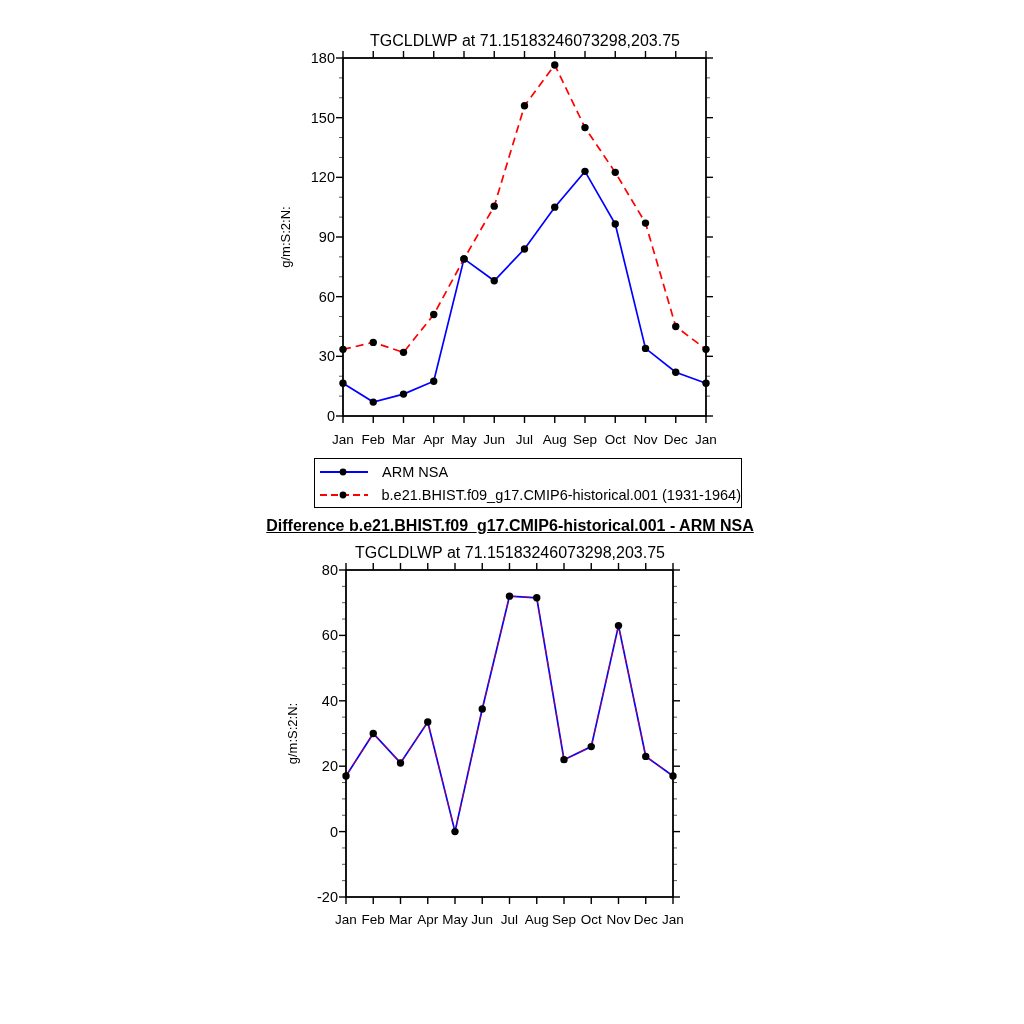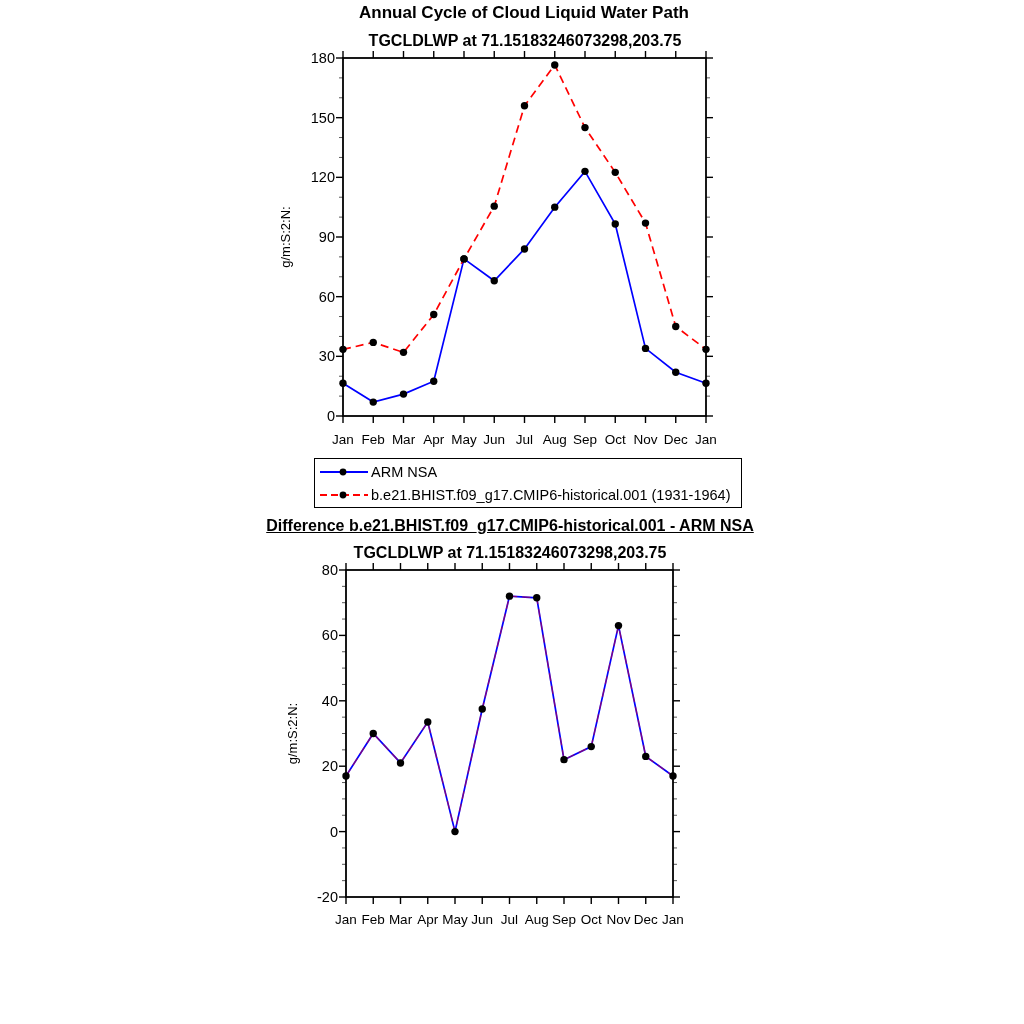--- a/index.html
+++ b/index.html
@@ -1,26 +1,26 @@
 <!DOCTYPE html>
 <html><head>
 <meta charset="utf-8">
 <style>
   html,body{margin:0;padding:0;background:#fff;}
   #page{position:relative;width:1024px;height:1024px;background:#fff;overflow:hidden;
         font-family:"Liberation Sans",sans-serif;color:#000;}
   .chart-title{position:absolute;transform:translateX(-50%);white-space:nowrap;font-weight:bold;}
-  .chart-subtitle{position:absolute;transform:translateX(-50%);white-space:nowrap;font-weight:bold;text-align:right;}
+  .chart-subtitle{position:absolute;transform:translateX(-50%);white-space:nowrap;font-weight:normal;text-align:right;}
   #charts-svg{position:absolute;left:0;top:0;}
   svg text{font-family:"Liberation Sans",sans-serif;fill:#000;}
   .legend-box{position:absolute;left:314px;top:458px;width:428px;height:50px;
               border:1.5px solid #000;box-sizing:border-box;background:#fff;
               display:flex;flex-direction:column;justify-content:center;padding-left:4px;}
   .legend-row{display:flex;align-items:center;height:23px;}
-  .legend-label{font-size:14.5px;margin-left:2px;white-space:nowrap;}
+  .legend-label{font-size:14.5px;margin-left:13px;white-space:nowrap;}
 </style>
 </head>
 <body>
 
 <div id="page">
   <svg id="charts-svg" width="1024" height="1024">
       <g>
         <line x1="336" y1="416" x2="343" y2="416" stroke="#000000" stroke-width="1.4" opacity="1"></line>
         <line x1="706" y1="416" x2="713" y2="416" stroke="#000000" stroke-width="1.4" opacity="1"></line>
         <text x="335" y="421" text-anchor="end" font-size="14.5px">0</text>
@@ -237,21 +237,20 @@
         <circle cx="509.5" cy="596.16" r="3.7" fill="#000000"></circle>
         <circle cx="536.75" cy="597.7950000000001" r="3.7" fill="#000000"></circle>
         <circle cx="564" cy="759.66" r="3.7" fill="#000000"></circle>
         <circle cx="591.25" cy="746.5799999999999" r="3.7" fill="#000000"></circle>
         <circle cx="618.5" cy="625.59" r="3.7" fill="#000000"></circle>
         <circle cx="645.75" cy="756.39" r="3.7" fill="#000000"></circle>
         <circle cx="673" cy="776.01" r="3.7" fill="#000000"></circle>
       </g>
     </svg>
 
-  <div class="chart-title" style="left:524px;top:3px;font-size:17px;">Annual Cycle of Cloud Liquid Water Path</div>
   <div class="chart-subtitle" style="left:525px;top:32px;font-size:16px;">TGCLDLWP at 71.15183246073298,203.75</div>
 
   <div class="chart-title" style="left:510px;top:517px;font-size:16px;text-decoration:underline;">Difference b.e21.BHIST.f09_g17.CMIP6-historical.001 - ARM NSA</div>
   <div class="chart-subtitle" style="left:510px;top:544px;font-size:16px;">TGCLDLWP at 71.15183246073298,203.75</div>
 
   <div class="legend-box" id="legend-box">
       <div class="legend-row">
         <svg width="50" height="12">
           <line x1="1" y1="6" x2="49" y2="6" stroke="#0000ff" stroke-width="2"></line>
           <circle cx="24" cy="6" r="3.4" fill="#000"></circle>

